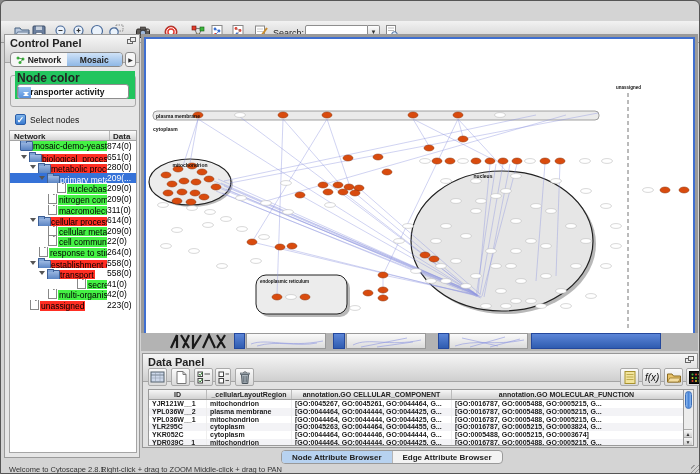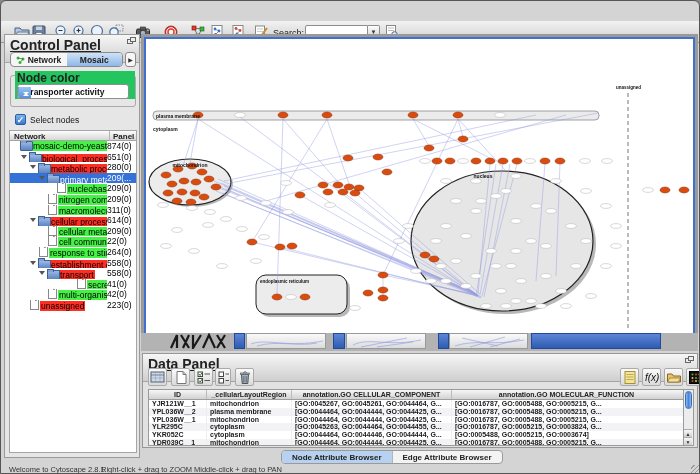--- a/index.html
+++ b/index.html
@@ -19,21 +19,21 @@
     background:linear-gradient(#f2f2f2,#cfcfcf);border-bottom:1px solid #979797;}
   .icobtn{position:absolute;top:3px;width:16px;height:16px;}
   .searchlbl{position:absolute;left:272px;top:7px;font-size:9px;color:#222;}
   .searchbox{position:absolute;left:304px;top:4px;width:63px;height:13px;background:#fff;
     border:1px solid #8e8e8e;border-radius:2px 0 0 2px;}
   .searcharrow{position:absolute;left:367px;top:4px;width:12px;height:13px;border:1px solid #8e8e8e;border-left:none;
     background:linear-gradient(#fdfdfd,#d5d5d5);border-radius:0 2px 2px 0;font-size:6px;color:#333;text-align:center;line-height:13px;}
   
   #cpanel{position:absolute;left:3px;top:33px;width:136px;height:424px;background:#e6e6e6;border:1px solid #9a9a9a;}
   .phead{position:relative;height:28px;background:linear-gradient(#f6f6f6,#cfcfcf);border-bottom:1px solid #a5a5a5;
-    font-size:14px;font-weight:bold;color:#222;padding:2px 0 0 5px;text-decoration:underline;}
+    font-size:11px;font-weight:bold;color:#222;padding:2px 0 0 5px;}
   .floatico{position:absolute;right:3px;top:2px;width:9px;height:8px;}
   .floatico i{position:absolute;border:1px solid #666;background:#eee;width:6px;height:5px;display:block;}
   .floatico i:first-child{left:0;top:2px;}.floatico i:last-child{left:3px;top:0;}
   .cptabs{position:absolute;left:5px;top:17px;width:126px;height:15px;}
   .tabgrp{position:absolute;left:0;top:0;width:113px;height:15px;border:1px solid #8a8a8a;border-radius:4px;
     background:#f6f6f6;display:flex;overflow:hidden;}
   .cptab{flex:1;font-size:8.5px;font-weight:bold;color:#222;text-align:center;line-height:14px;white-space:nowrap;}
   .cptab.sel{background:linear-gradient(#cfe2f7,#8fb8e6);}
   .tabarrow{position:absolute;right:0;top:0;width:11px;height:15px;border:1px solid #8a8a8a;border-radius:3px;
     background:#f6f6f6;font-size:6px;line-height:14px;text-align:center;color:#333;}
@@ -257,21 +257,21 @@
         <span>transporter activity</span>
         <span class="combostep"></span>
       </span>
     </div>
     <div class="cbrow">
       <span class="cbox">✓</span>
       <span class="cblbl">Select nodes</span>
     </div>
     <div class="treehead">
       <b>Network</b>
-      <i>Panel</i>
+      <i>Data</i>
     </div>
     <div id="treebox">
         <div class="trow" style="padding-left: 2px;"><span class="tri"></span><span class="fold"></span><span class="tlab hl-green">mosaic-demo-yeast</span><span class="tcnt">874(0)</span></div>
         <div class="trow" style="padding-left: 11px;"><span class="tri on"></span><span class="fold"></span><span class="tlab hl-red">biological_process</span><span class="tcnt">651(0)</span></div>
         <div class="trow" style="padding-left: 20px;"><span class="tri on"></span><span class="fold"></span><span class="tlab hl-red">metabolic process</span><span class="tcnt">280(0)</span></div>
         <div class="trow sel" style="padding-left: 29px;"><span class="tri on"></span><span class="fold"></span><span class="tlab">primary metabo</span><span class="tcnt">209(...</span></div>
         <div class="trow" style="padding-left: 38px;"><span class="tri"></span><span class="pfile"></span><span class="tlab hl-green">nucleobase-c</span><span class="tcnt">209(0)</span></div>
         <div class="trow" style="padding-left: 29px;"><span class="tri"></span><span class="pfile"></span><span class="tlab hl-green">nitrogen compo</span><span class="tcnt">209(0)</span></div>
         <div class="trow" style="padding-left: 29px;"><span class="tri"></span><span class="pfile"></span><span class="tlab hl-green">macromolecule</span><span class="tcnt">311(0)</span></div>
         <div class="trow" style="padding-left: 20px;"><span class="tri on"></span><span class="fold"></span><span class="tlab hl-red">cellular process</span><span class="tcnt">614(0)</span></div>

